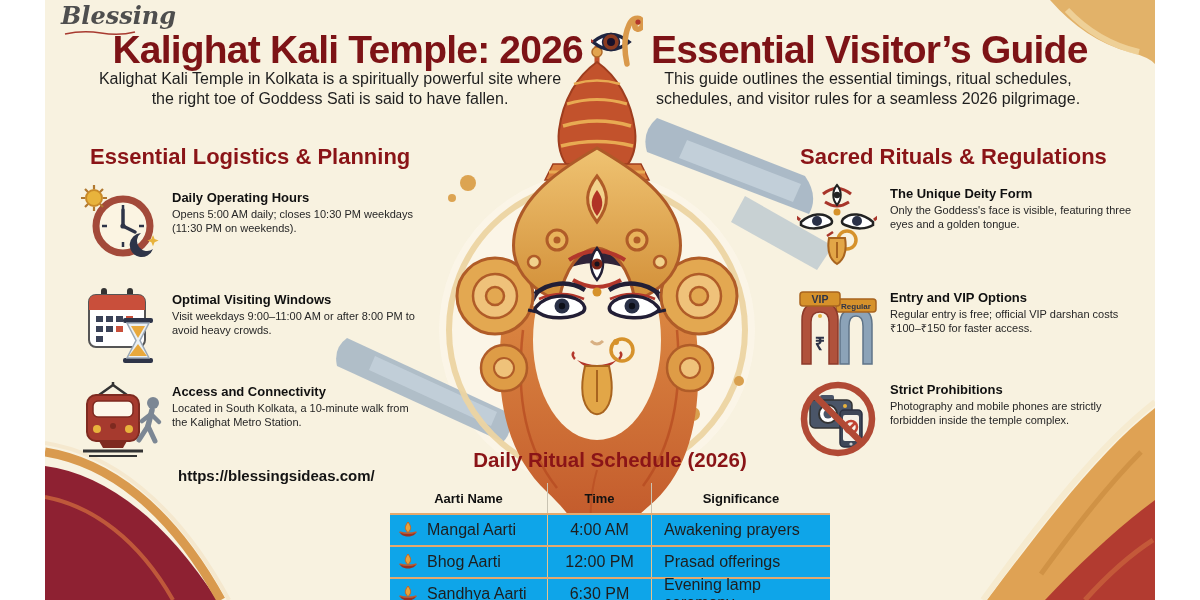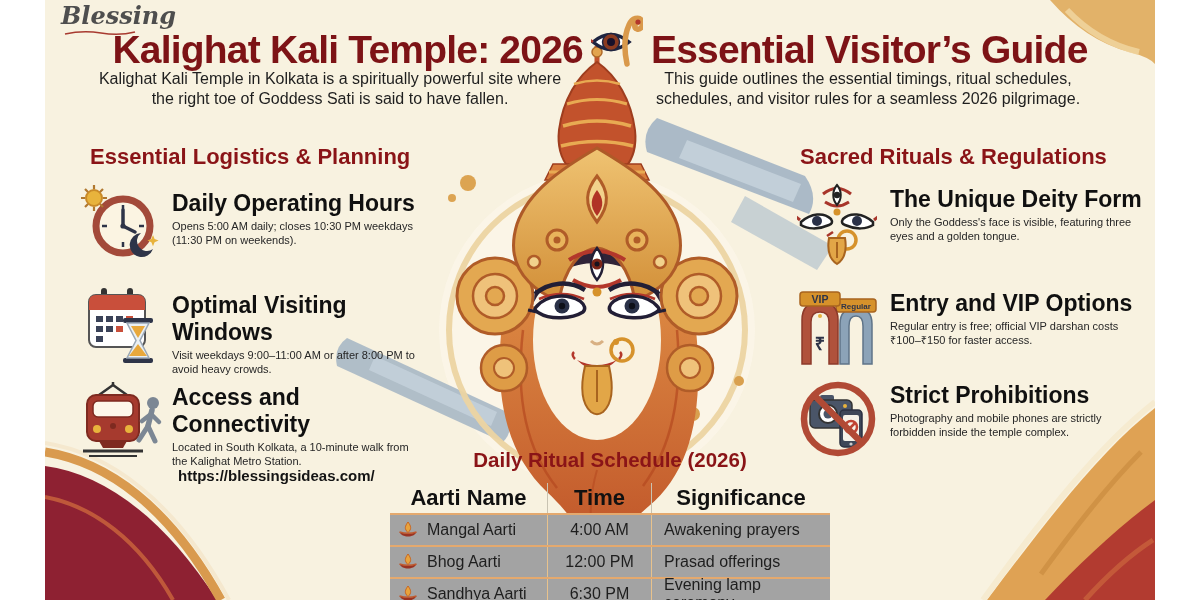--- a/index.html
+++ b/index.html
@@ -17,41 +17,41 @@
   .title-text{font-size:39px;font-weight:bold;color:#7D1316;letter-spacing:-0.8px;white-space:nowrap;}
   .intro{position:absolute;top:69px;width:510px;text-align:center;font-size:16px;
          line-height:1.28;color:#1E1E1E;z-index:3;}
   .intro-left{left:30px;}
   .intro-right{left:568px;}
   .sec-head{position:absolute;font-size:22px;font-weight:bold;color:#8A1417;z-index:3;white-space:nowrap;}
   #sec-left{left:45px;top:144px;}
   #sec-right{left:755px;top:144px;}
   .icon-box{position:absolute;z-index:3;}
   .itext{position:absolute;z-index:3;}
-  .itext h3{margin:0 0 3px 0;font-size:23px;font-weight:bold;color:#101010;}
+  .itext h3{margin:0 0 3px 0;font-size:13px;font-weight:bold;color:#101010;}
   .itext p{margin:0;font-size:11px;line-height:1.25;color:#262626;}
   #it1{left:127px;top:190px;width:255px;}
   #it2{left:127px;top:292px;width:262px;}
   #it3{left:127px;top:384px;width:240px;}
   #it4{left:845px;top:186px;width:256px;}
   #it5{left:845px;top:290px;width:256px;}
   #it6{left:845px;top:382px;width:238px;}
   .site{position:absolute;left:133px;top:467px;z-index:3;font-size:15px;
         font-weight:bold;color:#141414;text-decoration:none;}
   .sched-title{position:absolute;left:345px;top:448px;width:440px;text-align:center;
                font-size:20.5px;font-weight:bold;color:#8A1417;z-index:3;}
   .sched{position:absolute;left:345px;top:483px;width:440px;z-index:3;font-size:16px;color:#1E1E1E;}
   .srow{display:flex;height:30px;}
   .cell{display:flex;align-items:center;box-sizing:border-box;height:100%;}
   .c1{width:158px;}
   .c2{width:104px;justify-content:center;}
   .c3{width:178px;padding-left:12px;}
-  .srow.head .cell{justify-content:center;font-weight:bold;font-size:22px;color:#111;}
+  .srow.head .cell{justify-content:center;font-weight:bold;font-size:13px;color:#111;}
   .srow.head .c1,.srow.head .c2{border-right:1.5px solid #C9C3B2;}
-  .srow.data{background:#a3a3a3;border-top:2px solid #E4A96E;}
+  .srow.data{background:#0ea5e9;border-top:2px solid #E4A96E;}
   .srow.data:last-child{border-bottom:2px solid #E4A96E;}
   .srow.data .c1,.srow.data .c2{border-right:1.5px solid #E8C28C;}
   .srow.data .c1{padding-left:8px;gap:9px;}
 </style>
 </head>
 <body>
 
 <div class="poster">
 
   <svg class="bg" width="1110" height="600" viewBox="0 0 1110 600">

